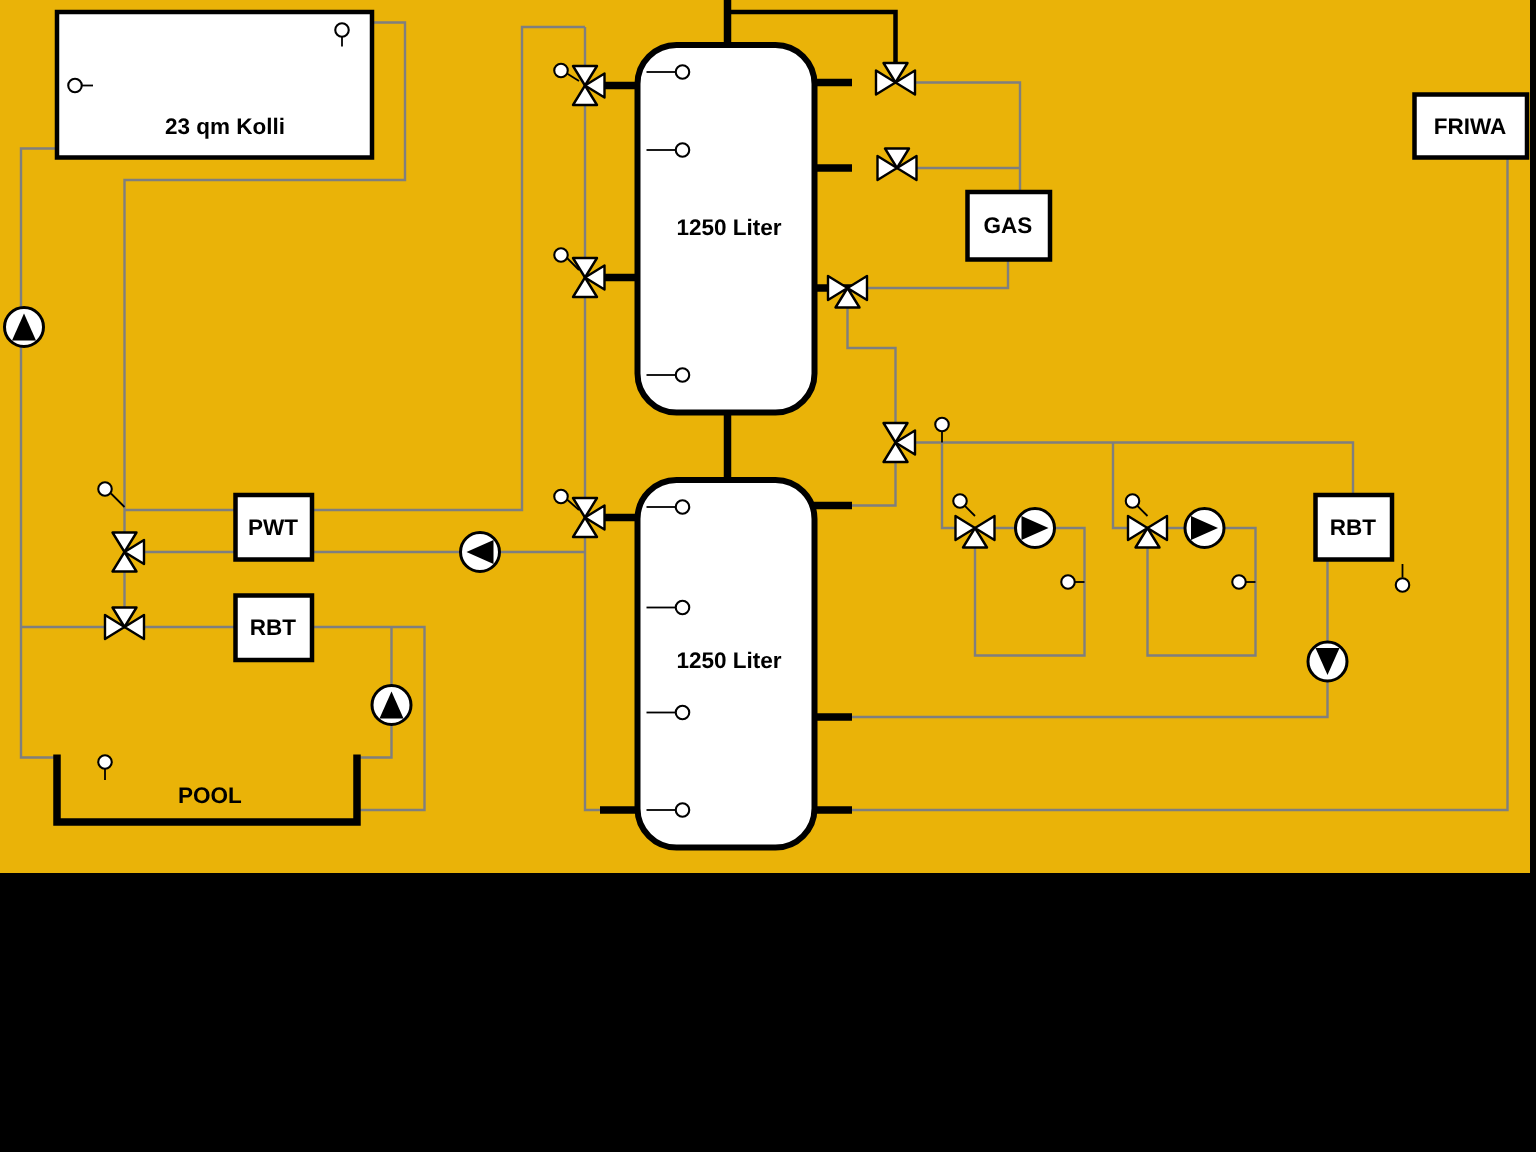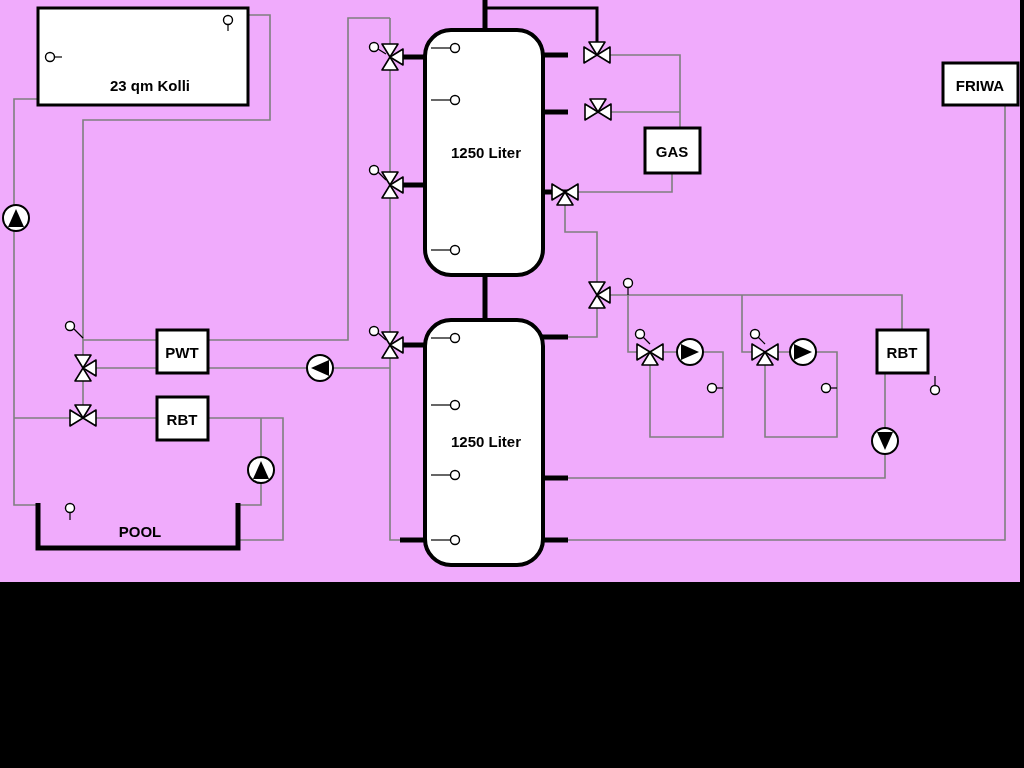--- a/index.html
+++ b/index.html
@@ -1,18 +1,18 @@
 <!DOCTYPE html>
 <html><head>
 <meta charset="utf-8">
 <style>
   html,body { margin:0; padding:0; background:#666; }
   #stage {
     position:relative; width:1024px; height:768px;
-    background:#f0abfc; overflow:hidden;
+    background:#eab308; overflow:hidden;
     font-family:"Liberation Sans", sans-serif;
   }
   svg { position:absolute; left:0; top:0; display:block; }
   .pipe   { stroke:#7f7f7f; stroke-width:1.6; fill:none; }
   .pipe-dark { stroke:#000000; stroke-width:3; fill:none; }
   .stub   { stroke:#000000; stroke-width:5; fill:none; }
   .box    { fill:#ffffff; stroke:#000000; stroke-width:3; }
   .tank   { fill:#ffffff; stroke:#000000; stroke-width:4; }
   .pool   { fill:none; stroke:#000000; stroke-width:5; }
   .valve  { fill:#ffffff; stroke:#000000; stroke-width:1.6; stroke-linejoin:round; }

